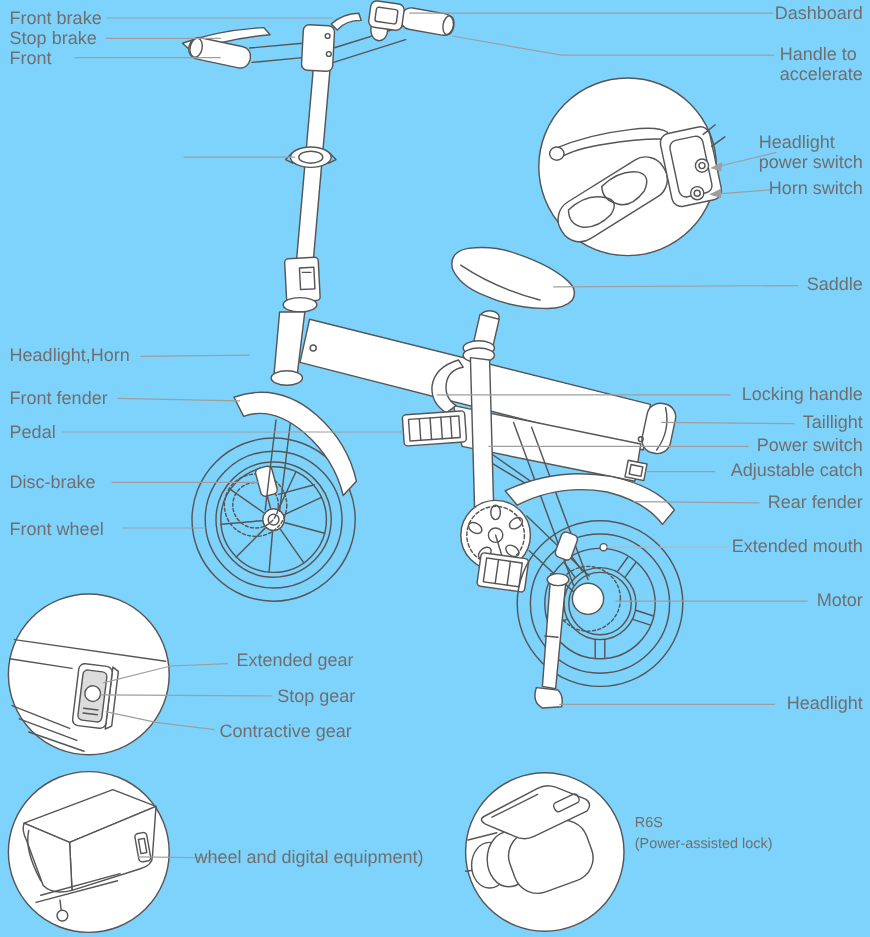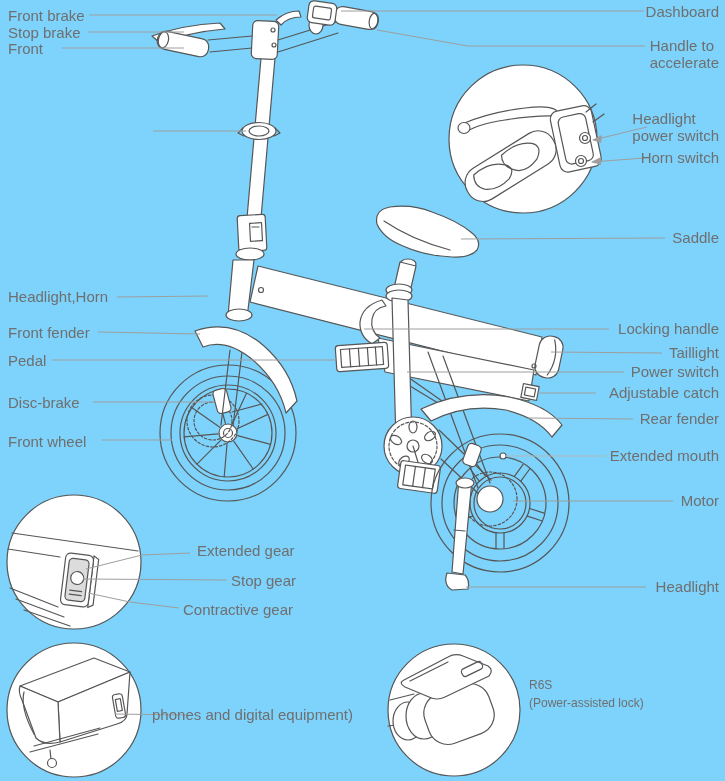--- a/index.html
+++ b/index.html
@@ -293,21 +293,21 @@
 <div class="lbl" style="left:8px;top:324px">Front fender</div>
 <div class="lbl" style="left:8px;top:352px">Pedal</div>
 <div class="lbl" style="left:8px;top:394px">Disc-brake</div>
 <div class="lbl" style="left:8px;top:433px">Front wheel</div>
 
 <div class="lbl" style="left:197px;top:542px">Extended gear</div>
 <div class="lbl" style="left:231px;top:572px">Stop gear</div>
 <div class="lbl" style="left:183px;top:601px">Contractive gear</div>
 
 <div class="lbl r" style="right:372px;top:706px;line-height:18px">
-  <div>phones and digital equipment)</div>
+  <div>wheel and digital equipment)</div>
 </div>
 
 <div class="lbl" style="left:529px;top:676px;font-size:12px;line-height:18px">
   <div>R6S</div>
   <div>(Power-assisted lock)</div>
 </div>
 
 <div class="lbl r" style="right:6px;top:3px">Dashboard</div>
 <div class="lbl r" style="right:6px;top:110px">
   <div>Headlight</div>

